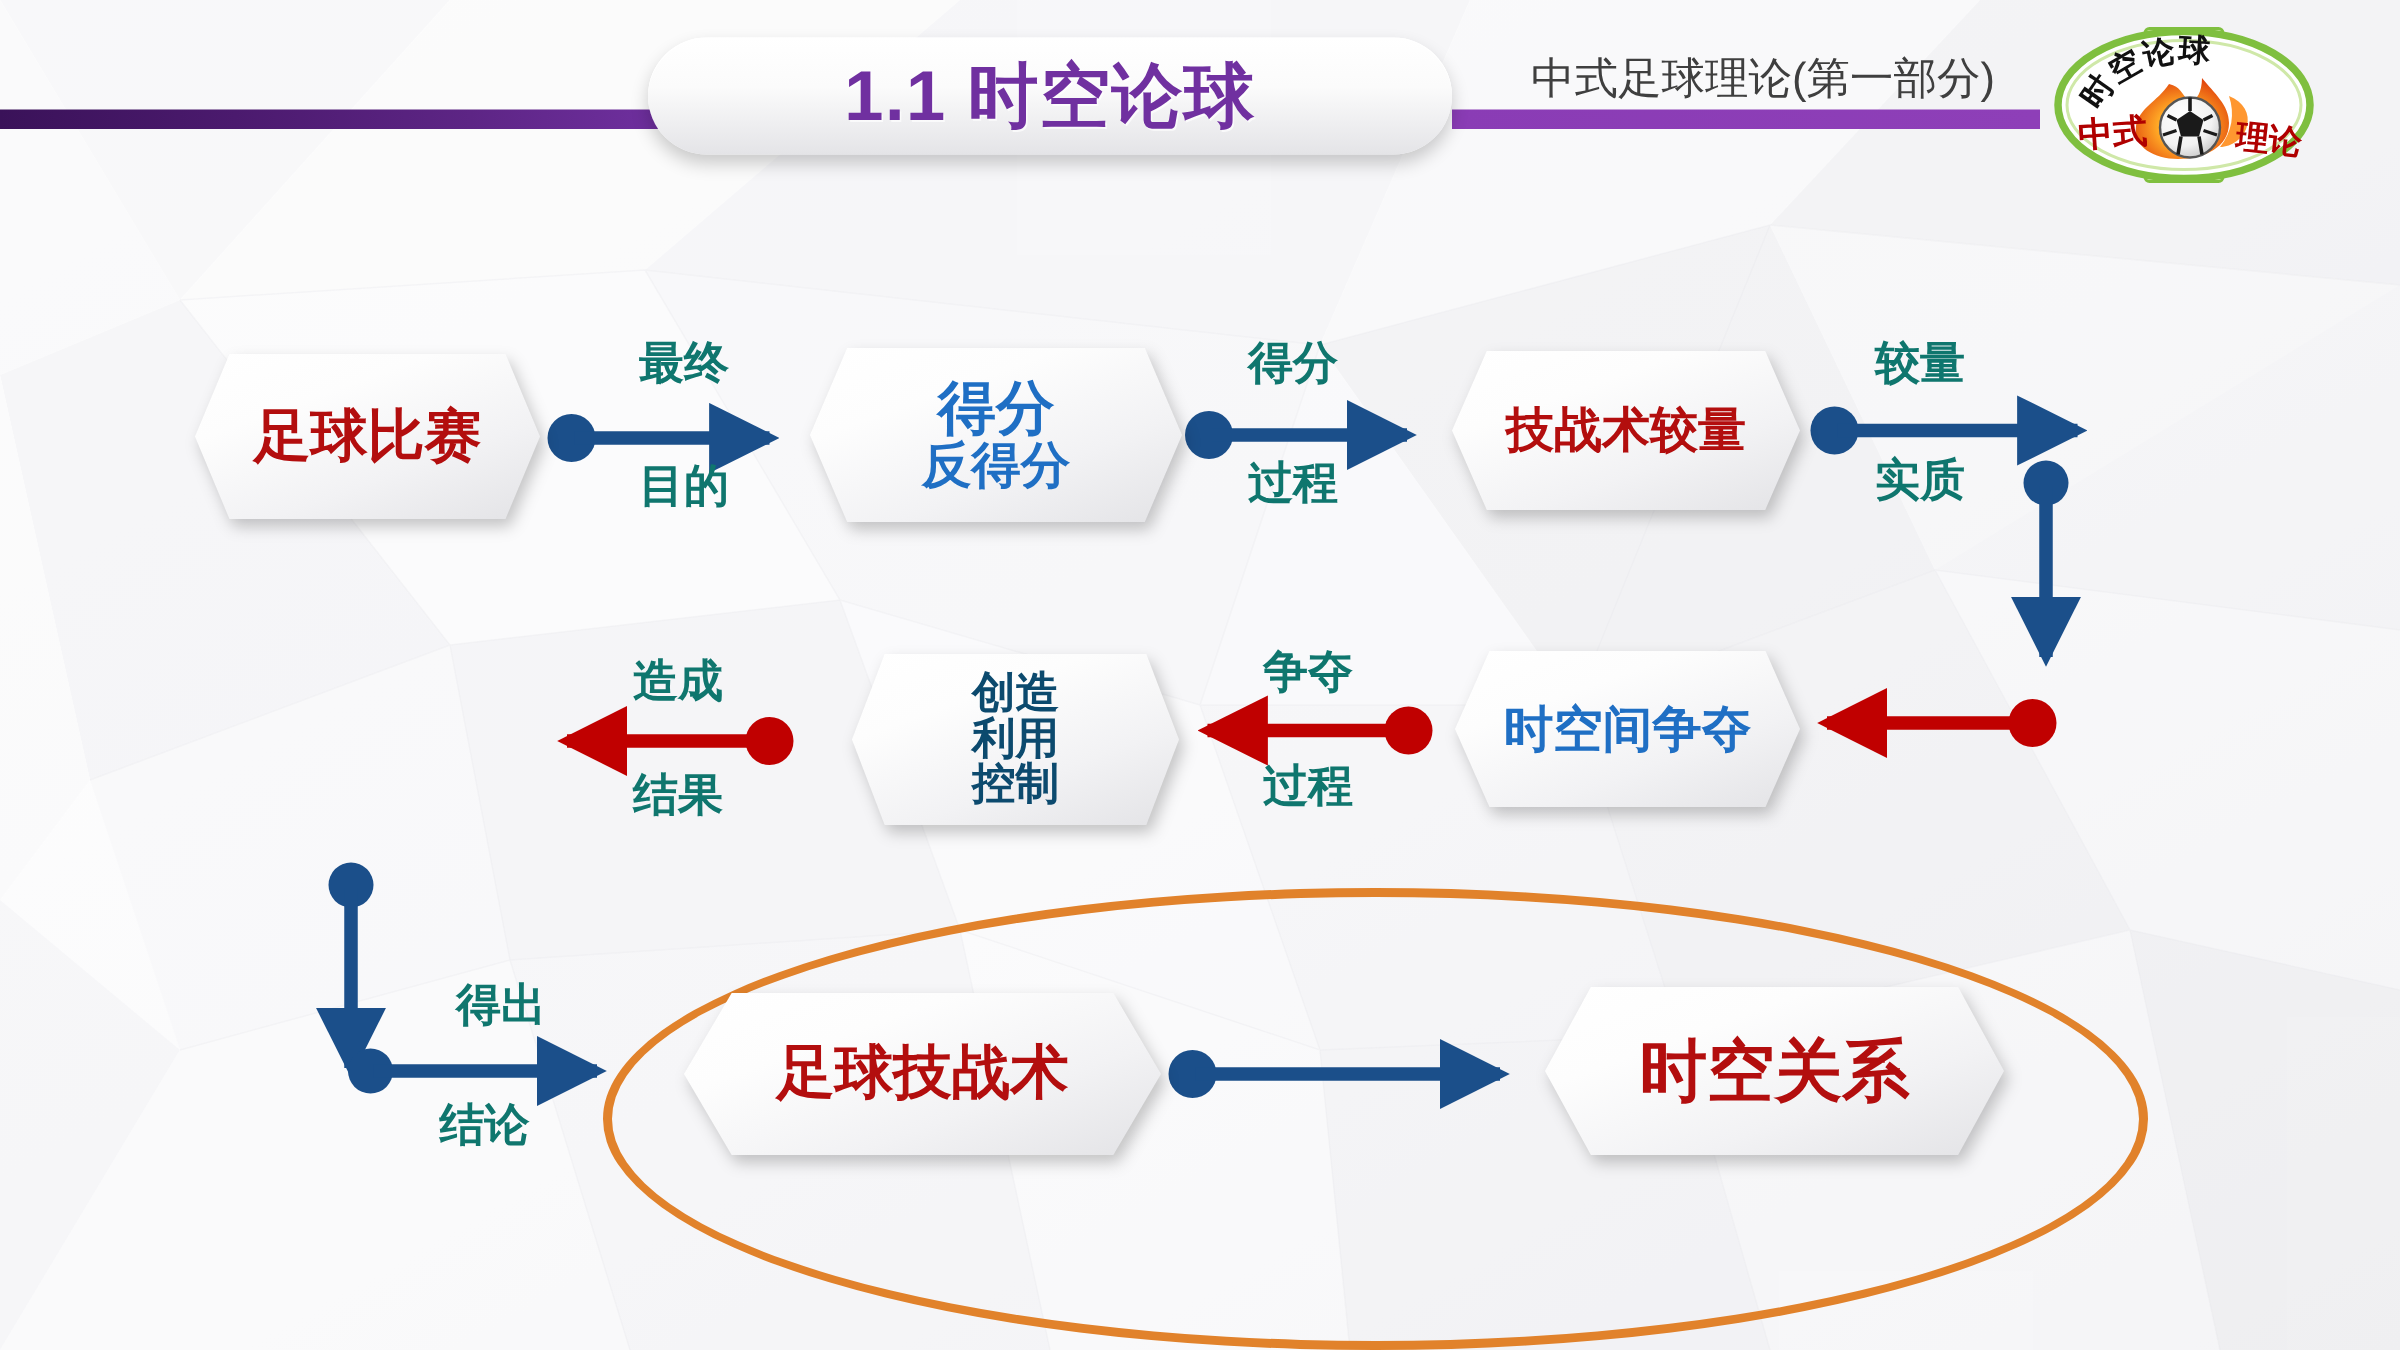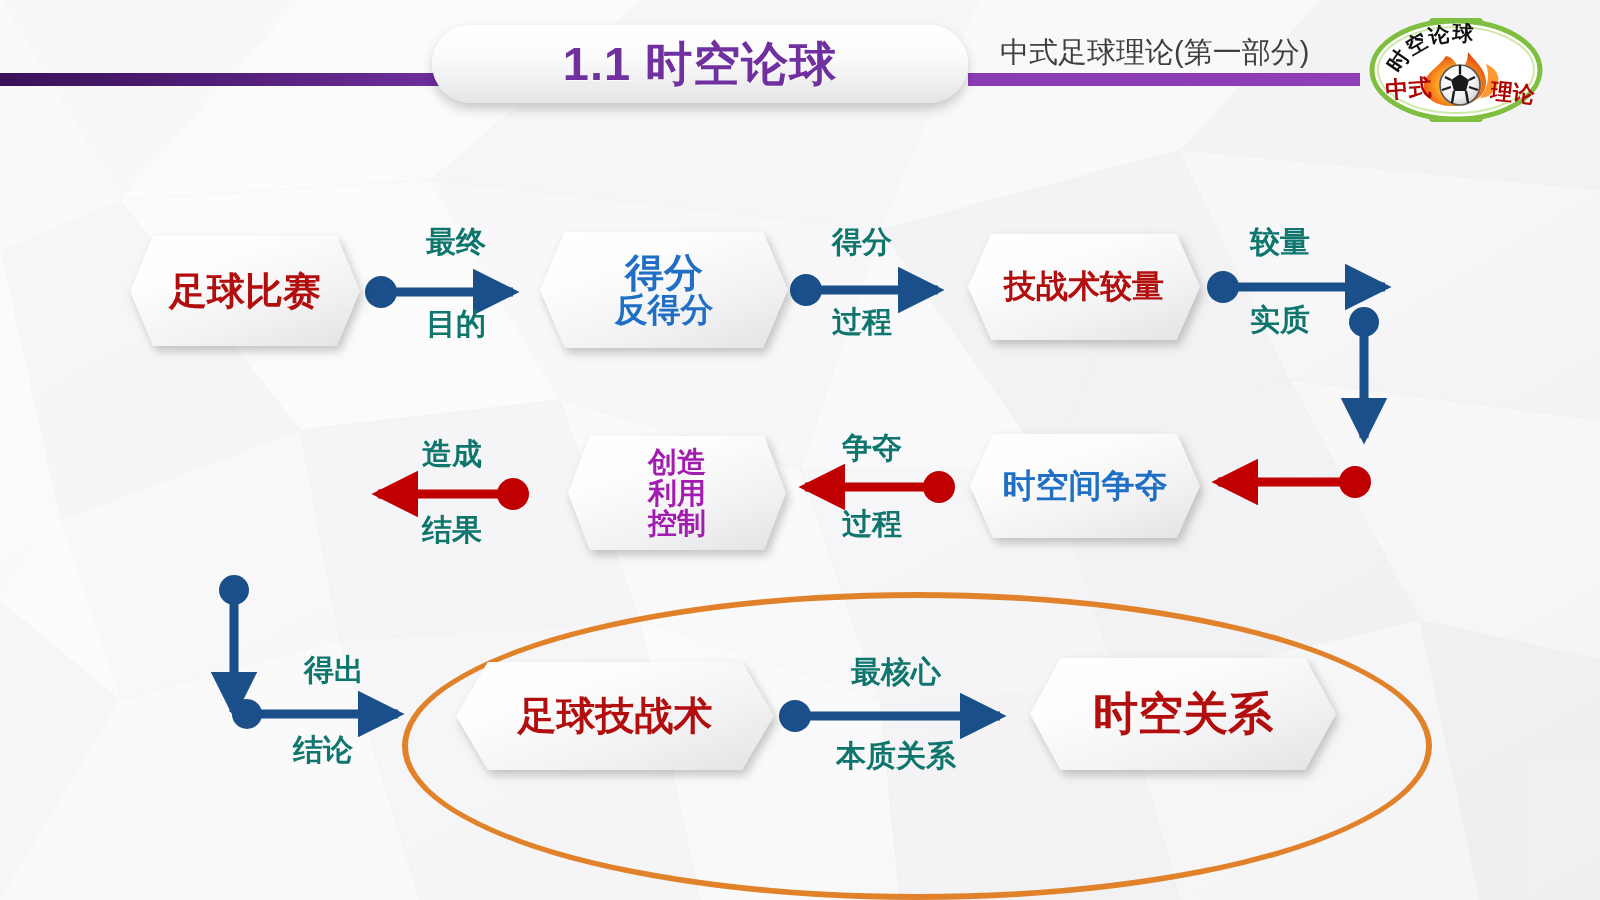--- a/index.html
+++ b/index.html
@@ -25,21 +25,21 @@
     background:linear-gradient(180deg,#ffffff 0%,#fbfbfb 42%,#efeff1 72%,#e4e4e7 100%);
     box-shadow:0 6px 12px rgba(0,0,0,.20),0 1px 0 #fff inset;
     display:flex;align-items:center;justify-content:center;
   }
   #title-text{
     font-size:47px;font-weight:bold;color:#7030a0;letter-spacing:1px;
     white-space:nowrap;
     text-shadow:1px 1px 0 rgba(255,255,255,.7);
   }
   #subtitle{
-    position:absolute;left:1000px;top:33px;width:330px;text-align:left;
+    position:absolute;left:1000px;top:33px;width:330px;text-align:right;
     font-size:29px;color:#3f3f3f;white-space:nowrap;
   }
 
   
   #logo{position:absolute;left:1368px;top:18px;width:176px;height:104px;}
 
   
   #diagram{position:absolute;inset:0;z-index:4;}
 
   
@@ -52,21 +52,21 @@
   .node .face{
     position:absolute;inset:0;
     background:linear-gradient(160deg,#ffffff 0%,#fdfdfd 30%,#f2f2f4 66%,#e3e3e6 100%);
   }
   .node .label{position:relative;z-index:2;padding:0 6px;white-space:nowrap;}
   
   .hex-r .face{
     -webkit-clip-path:polygon(10% 0%,90% 0%,100% 50%,90% 100%,10% 100%,0% 50%);
     clip-path:polygon(10% 0%,90% 0%,100% 50%,90% 100%,10% 100%,0% 50%);
   }
-  .t-red{color:#a21caf;font-weight:bold;}
+  .t-red{color:#0c4a6e;font-weight:bold;}
   .t-blue{color:#1f6fc4;font-weight:bold;}
   .t-darkred{color:#b30e0e;font-weight:bold;}
 
   
   .clabel{
     position:absolute;color:#0f766e;font-weight:bold;font-size:30px;
     white-space:nowrap;text-align:center;z-index:6;
   }
 
   
@@ -297,17 +297,15 @@
 
     <div class="clabel" style="left:810px;top:428px;width:124px;">争夺</div>
     <div class="clabel" style="left:810px;top:504px;width:124px;">过程</div>
 
     <div class="clabel" style="left:390px;top:434px;width:124px;">造成</div>
     <div class="clabel" style="left:390px;top:510px;width:124px;">结果</div>
 
     <div class="clabel" style="left:272px;top:650px;width:124px;">得出</div>
     <div class="clabel" style="left:261px;top:730px;width:124px;">结论</div>
 
-    <div class="clabel" style="left:812px;top:652px;width:168px;z-index:6;">最核心</div>
-    <div class="clabel" style="left:796px;top:736px;width:200px;z-index:6;">本质关系</div>
 
   </div>
 </div>
 
 </body></html>

